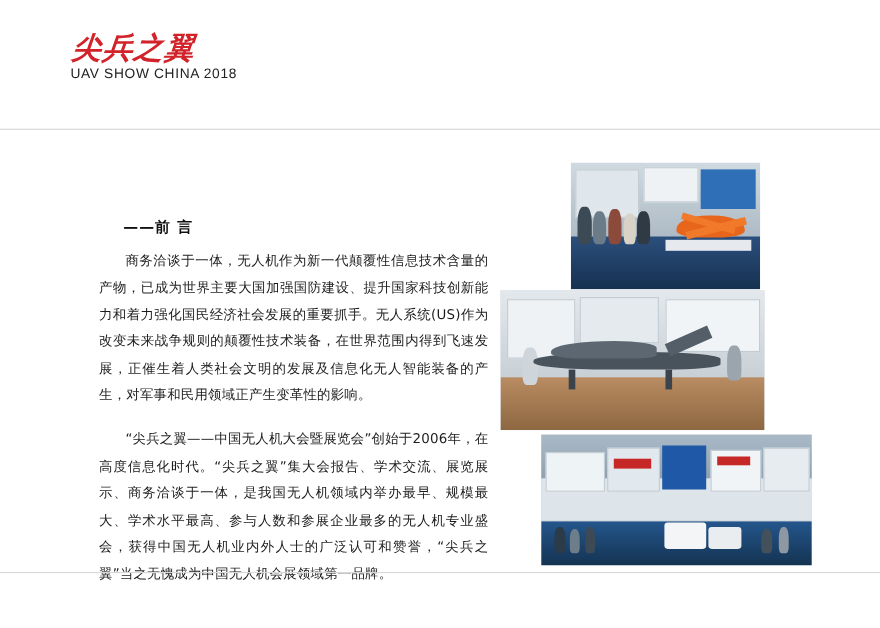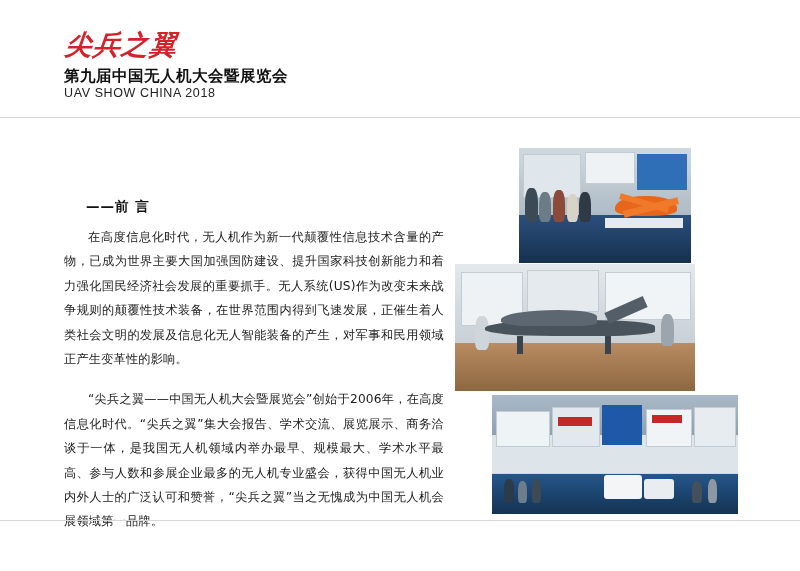--- a/index.html
+++ b/index.html
@@ -75,20 +75,21 @@
 
   
   .text-col {
     position: absolute;
     left: 64px;
     top: 198px;
     width: 380px;
   }
   .section {
     margin-bottom: 16px;
+    margin-left: 26px;
   }
   .section-heading {
     font-family: "DejaVu Sans", sans-serif;
     font-size: 13.5px;
     font-weight: bold;
     color: #111111;
     margin-left: 22px;
     margin-bottom: 9px;
     letter-spacing: 1px;
     white-space: nowrap;
@@ -192,31 +193,30 @@
   }
 </style>
 </head>
 <body>
 
 <div class="page">
 
   <div class="header">
     <div class="logo-block">
       <div class="logo-mark">尖兵之翼</div>
-      <div class="title-cn">第九届中国无人机大会暨展览会</div>
       <div class="title-en">UAV SHOW CHINA 2018</div>
     </div>
   </div>
   <div class="header-rule"></div>
 
   <div class="text-col">
 
     <div class="section">
       <div class="section-heading">——前 言</div>
-      <div class="section-para">在高度信息化时代，无人机作为新一代颠覆性信息技术含量的产物，已成为世界主要大国加强国防建设、提升国家科技创新能力和着力强化国民经济社会发展的重要抓手。无人系统(US)作为改变未来战争规则的颠覆性技术装备，在世界范围内得到飞速发展，正催生着人类社会文明的发展及信息化无人智能装备的产生，对军事和民用领域正产生变革性的影响。</div>
+      <div class="section-para">商务洽谈于一体，无人机作为新一代颠覆性信息技术含量的产物，已成为世界主要大国加强国防建设、提升国家科技创新能力和着力强化国民经济社会发展的重要抓手。无人系统(US)作为改变未来战争规则的颠覆性技术装备，在世界范围内得到飞速发展，正催生着人类社会文明的发展及信息化无人智能装备的产生，对军事和民用领域正产生变革性的影响。</div>
     </div>
 
     <div class="section">
       <div class="section-para">“尖兵之翼——中国无人机大会暨展览会”创始于2006年，在高度信息化时代。“尖兵之翼”集大会报告、学术交流、展览展示、商务洽谈于一体，是我国无人机领域内举办最早、规模最大、学术水平最高、参与人数和参展企业最多的无人机专业盛会，获得中国无人机业内外人士的广泛认可和赞誉，“尖兵之翼”当之无愧成为中国无人机会展领域第一品牌。</div>
     </div>
 
   </div>
 
   <div class="photo photo-1">
     <div class="ph-wall" style="background:linear-gradient(#cfd9e0,#aab7c1);"></div>

